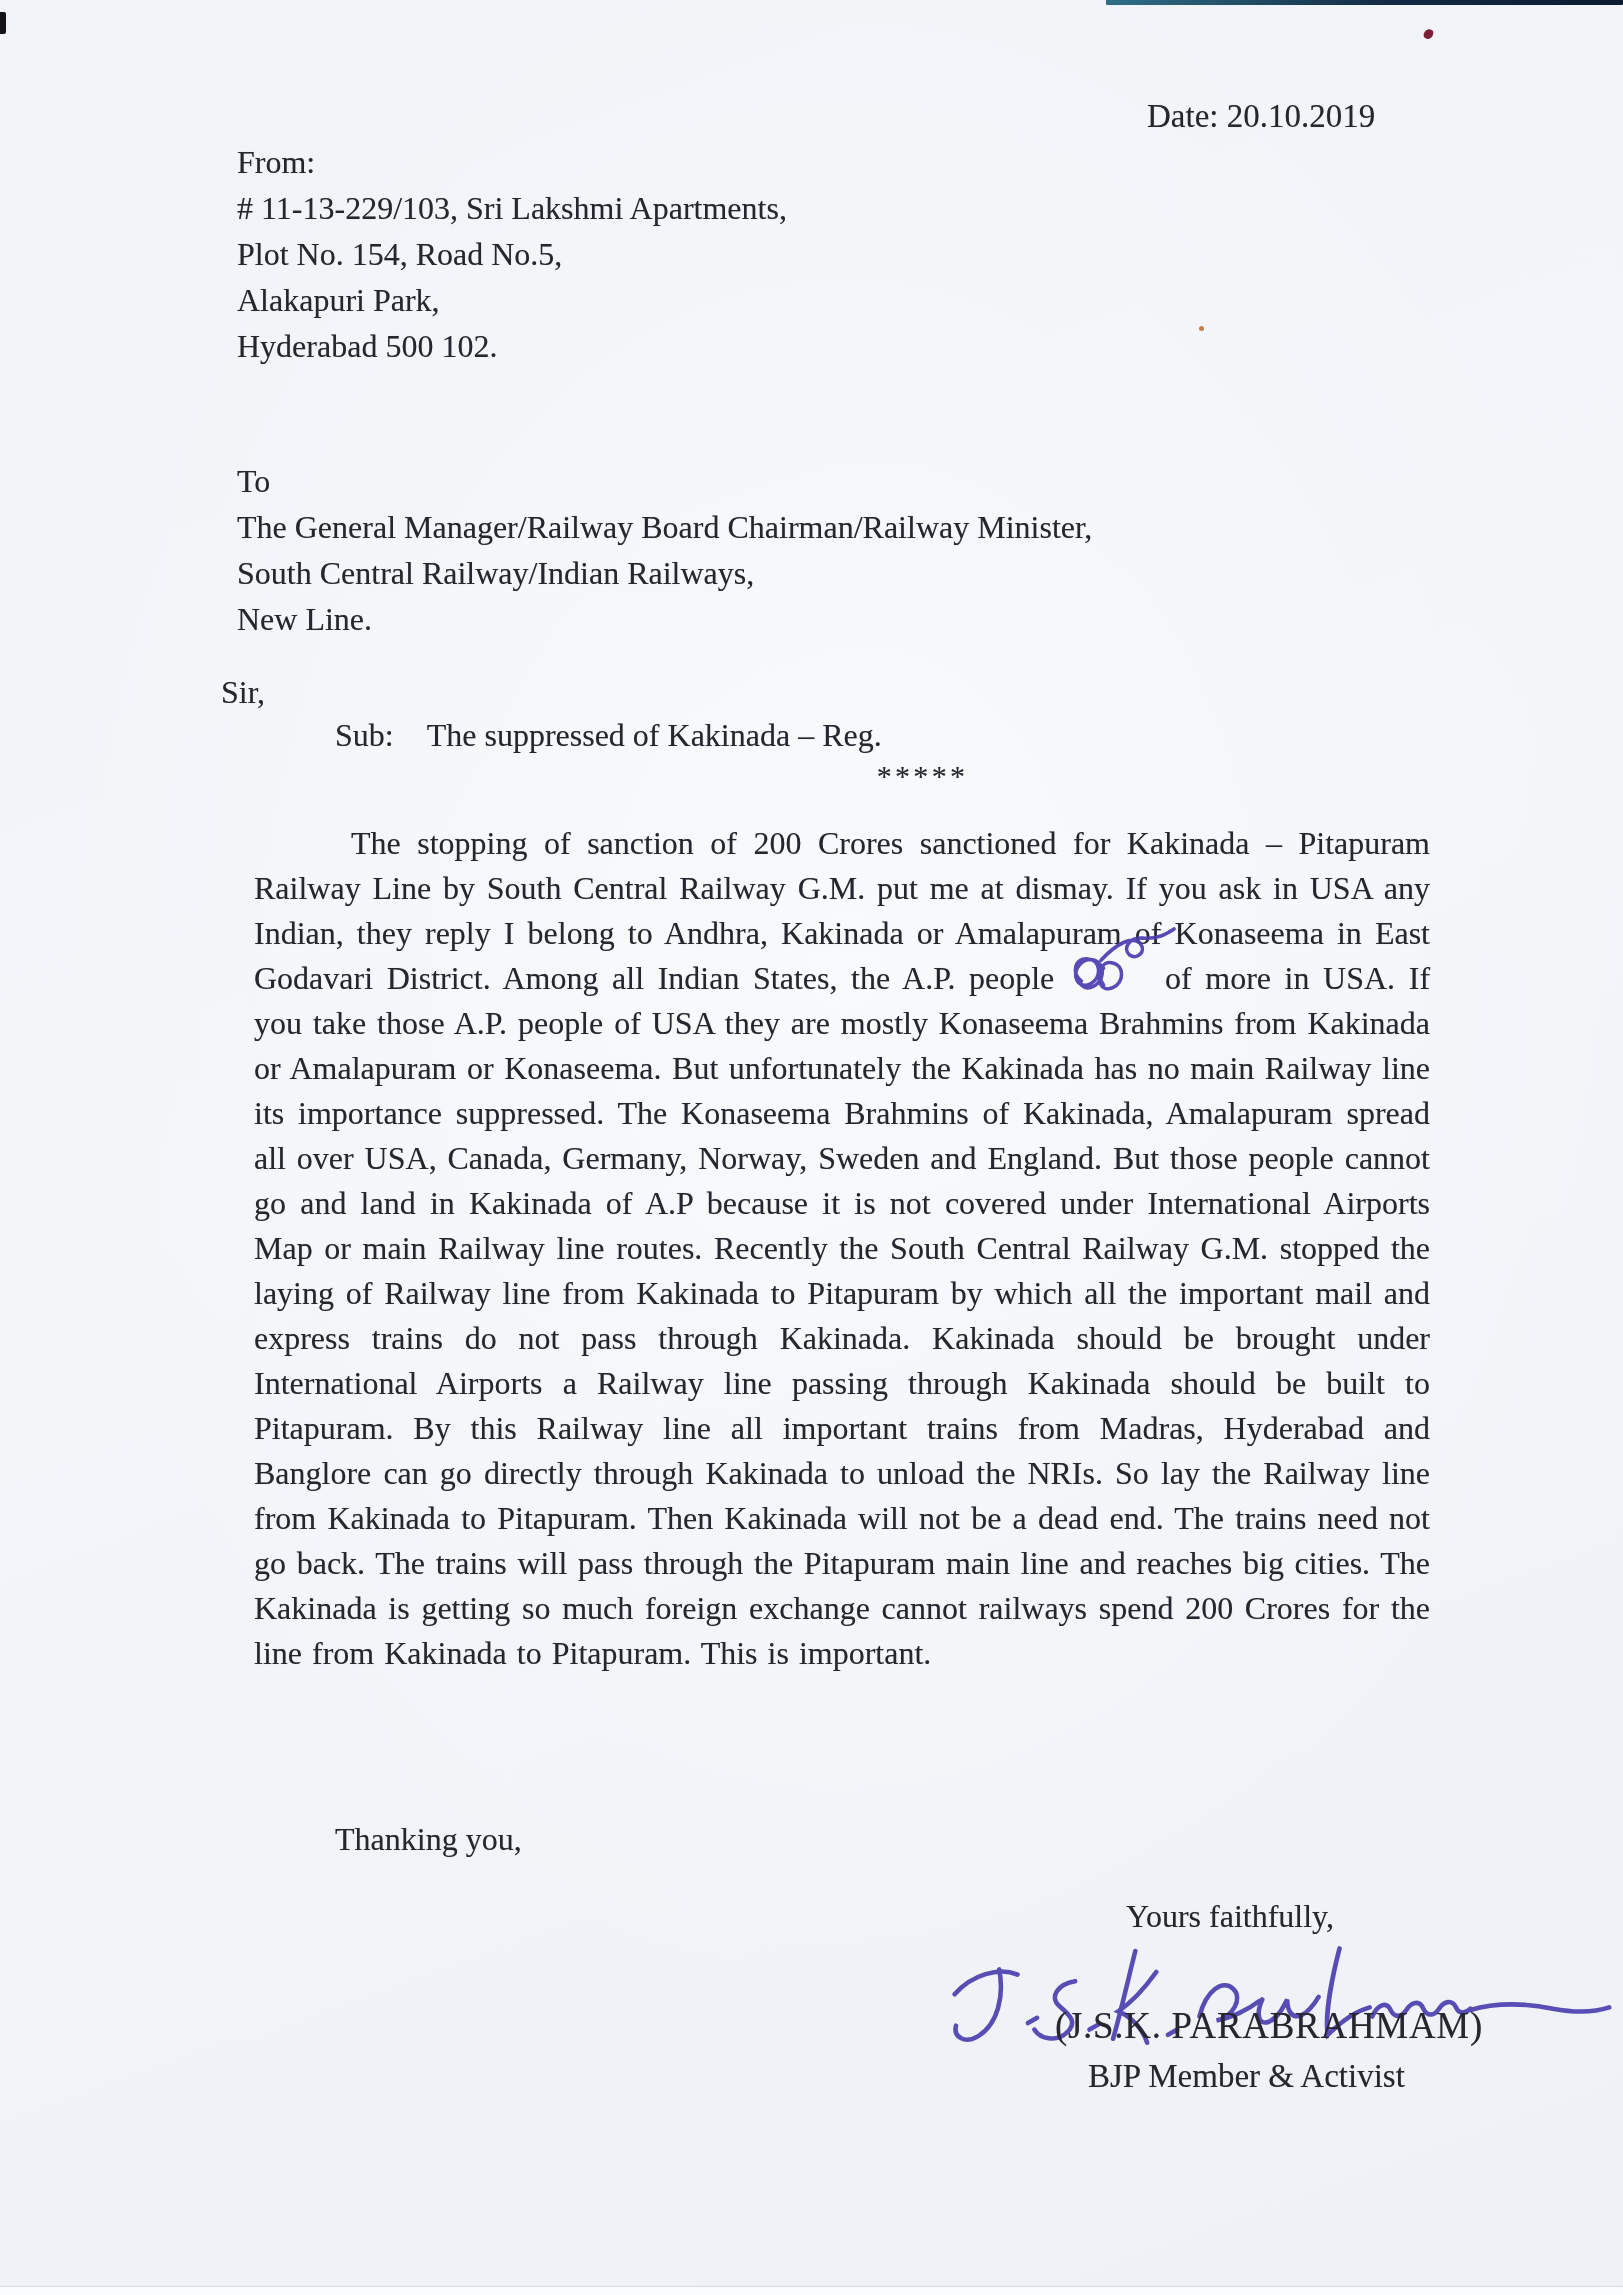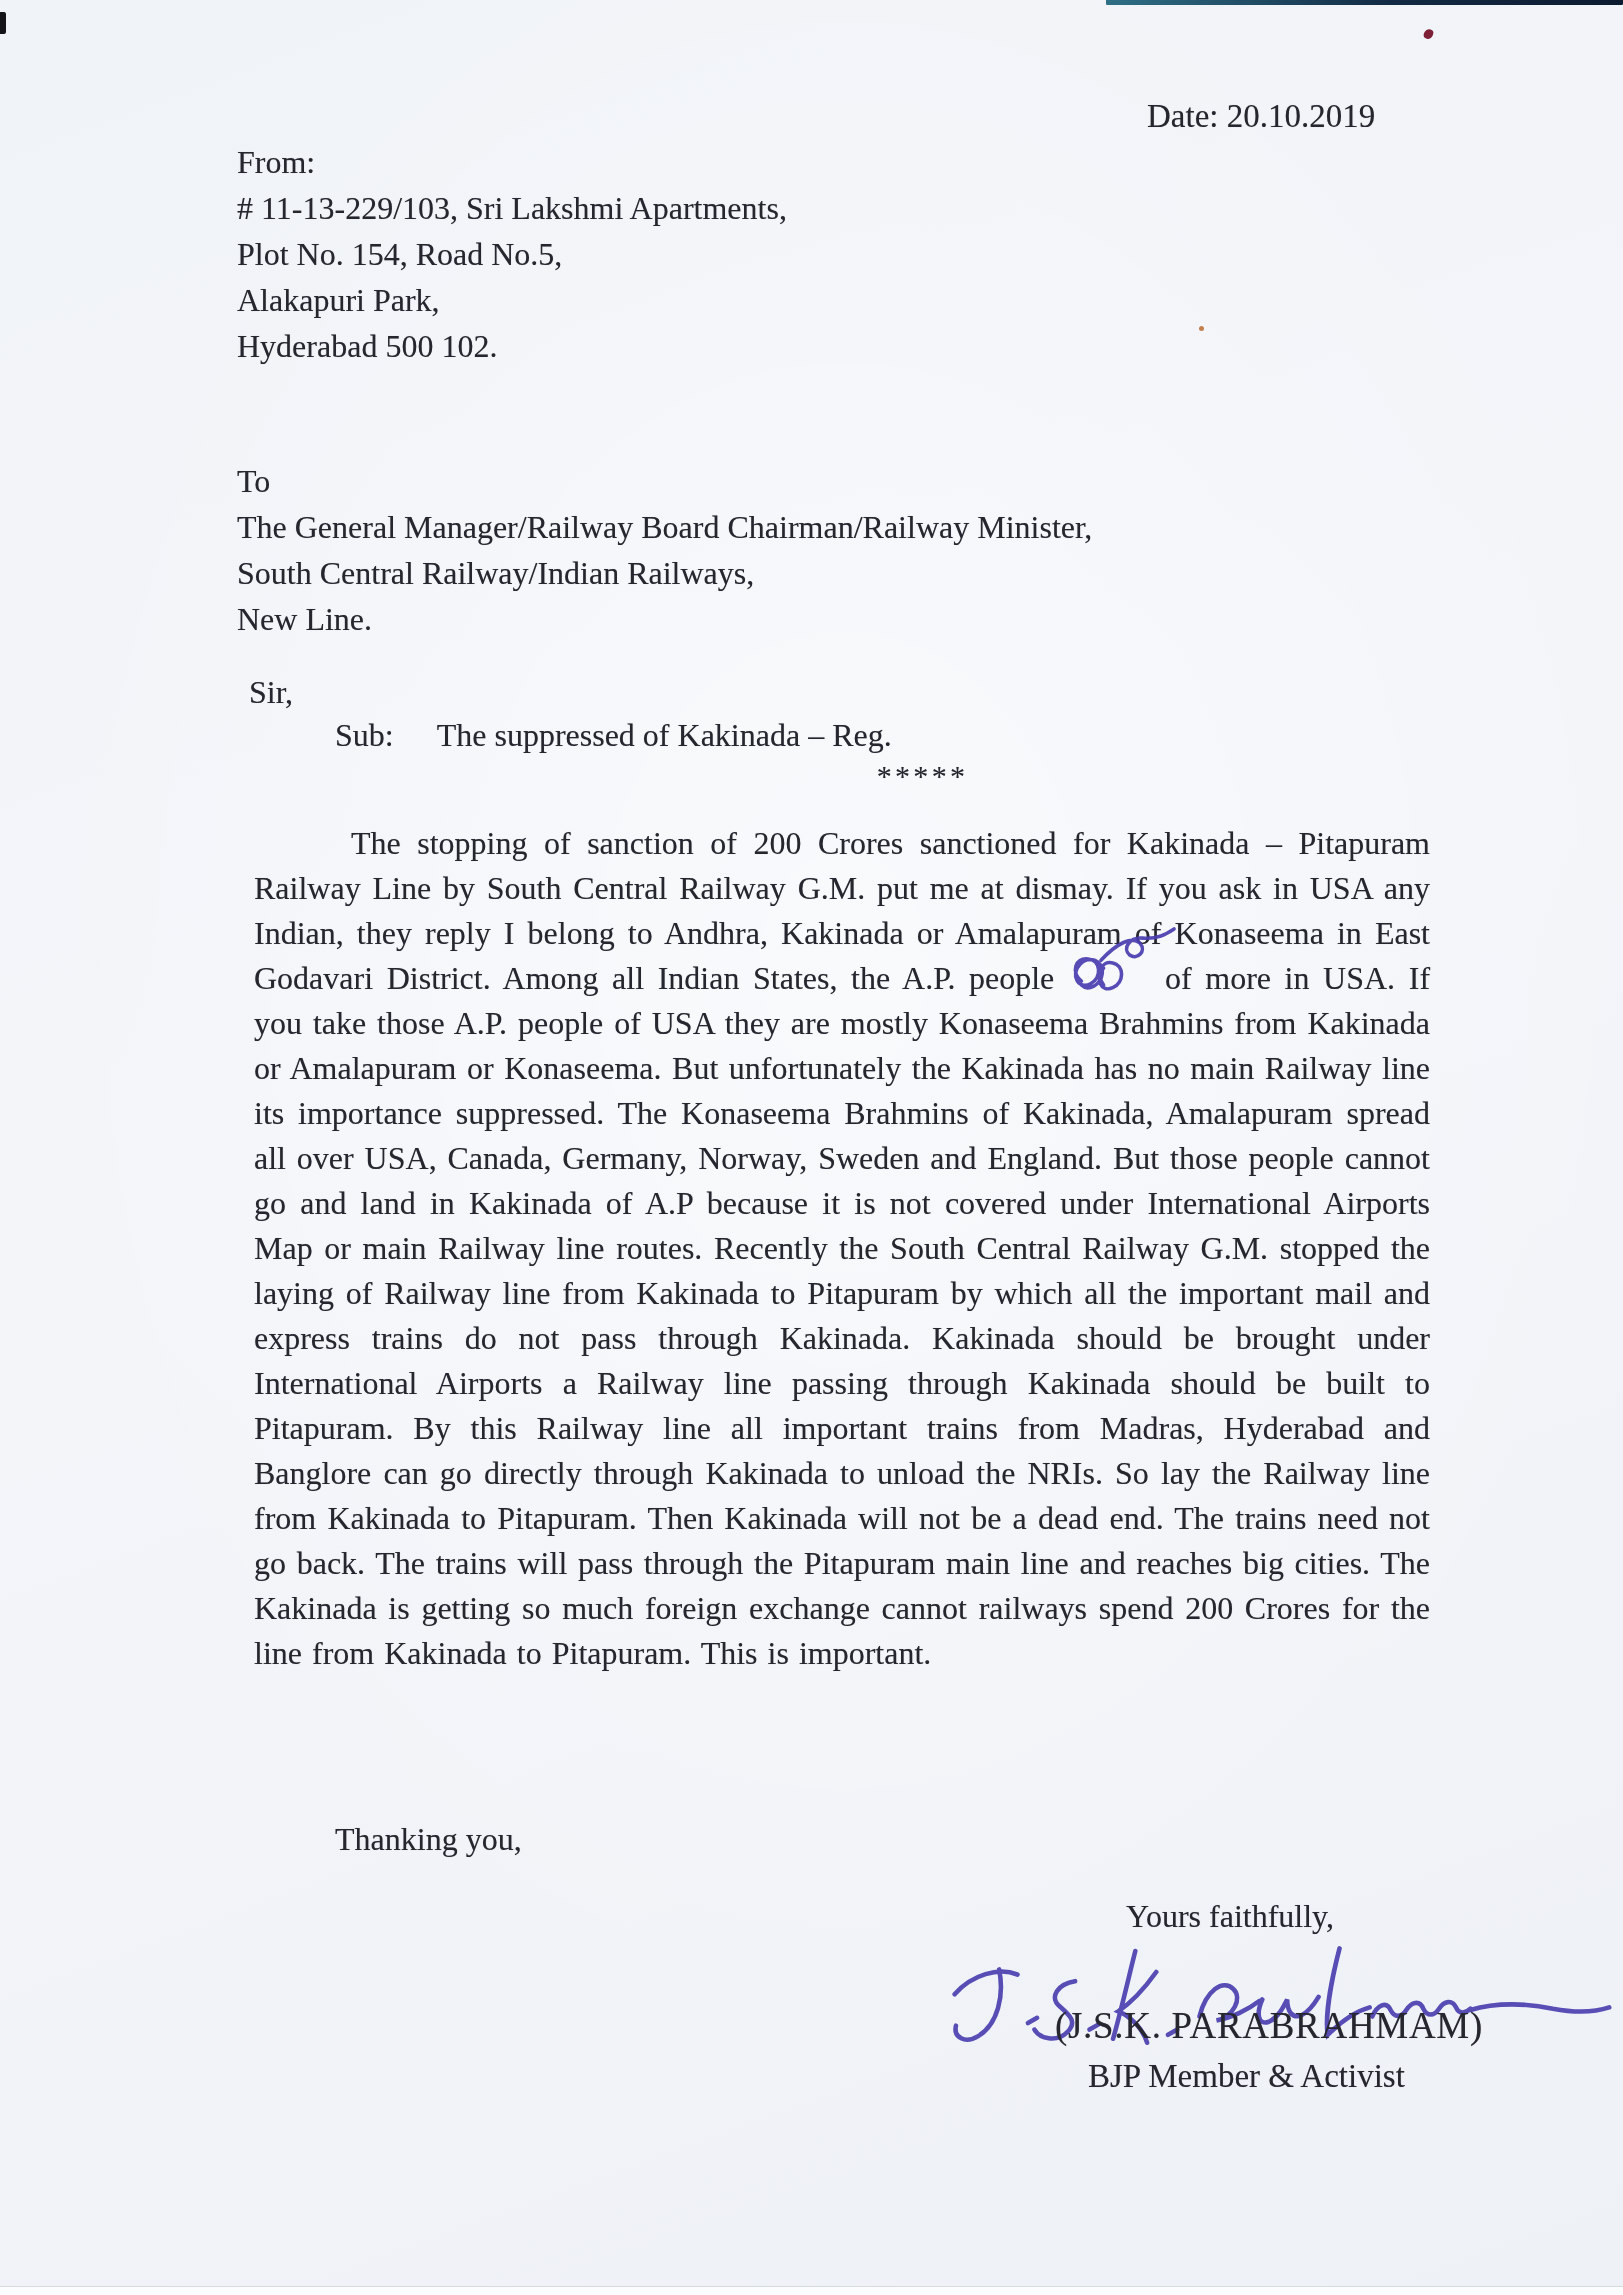--- a/index.html
+++ b/index.html
@@ -20,23 +20,23 @@
   }
   .txt {
     position: absolute;
     color: #26262e;
     text-shadow: 0 0 0.7px rgba(35,35,55,0.35);
     white-space: nowrap;
   }
   .date-line   { left: 1147px; top: 98px;  font-size: 33px; }
   .from-block  { left: 237px;  top: 139px;  font-size: 32px; line-height: 46px; }
   .to-block    { left: 237px;  top: 458px;  font-size: 32px; line-height: 46px; }
-  .salutation  { left: 249px;  top: 674px; font-size: 32px; }
+  .salutation  { left: 221px;  top: 674px; font-size: 32px; }
   .subject     { left: 335px;  top: 717px; font-size: 32px; }
-  .subject .sub-label { display: inline-block; margin-right: 43px; }
+  .subject .sub-label { display: inline-block; margin-right: 33px; }
   .separator   { left: 844px; top: 759px; font-size: 30px; letter-spacing: 3.3px; width: 157px; text-align: center; }
   .body-par {
     position: absolute;
     left: 237px; top: 804px;
     width: 1176px;
     font-size: 32px;
     line-height: 45px;
     text-align: justify;
     text-indent: 97px;
     word-spacing: 2px;

